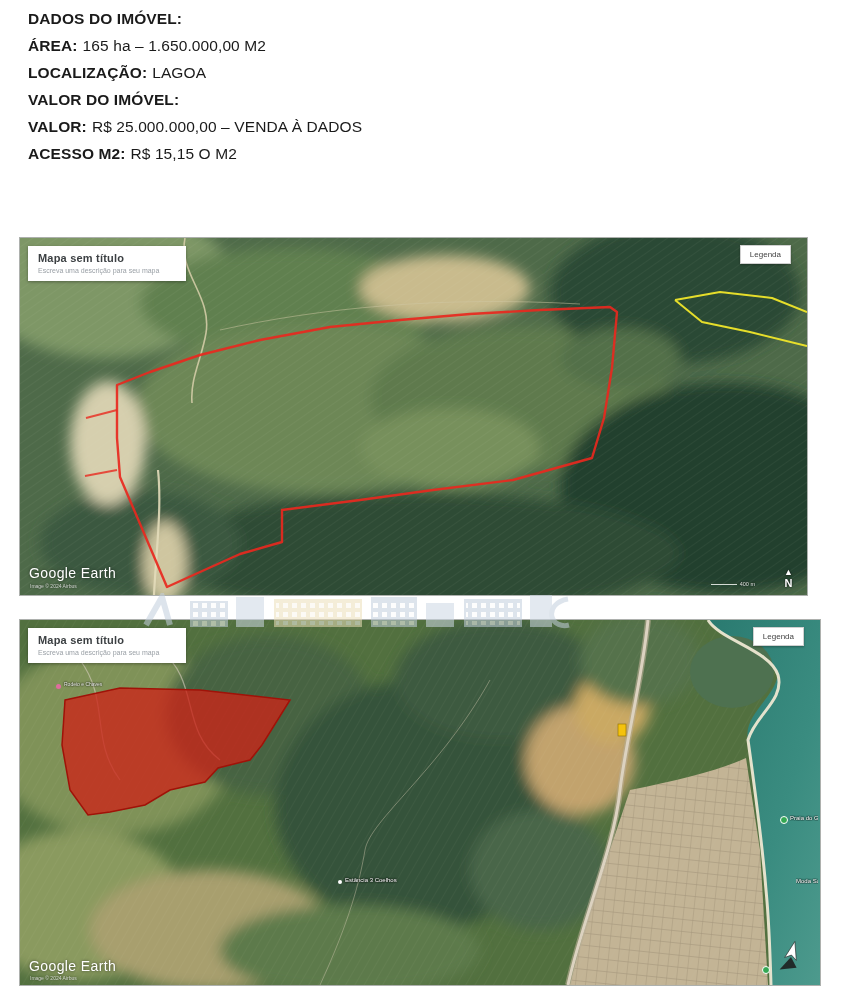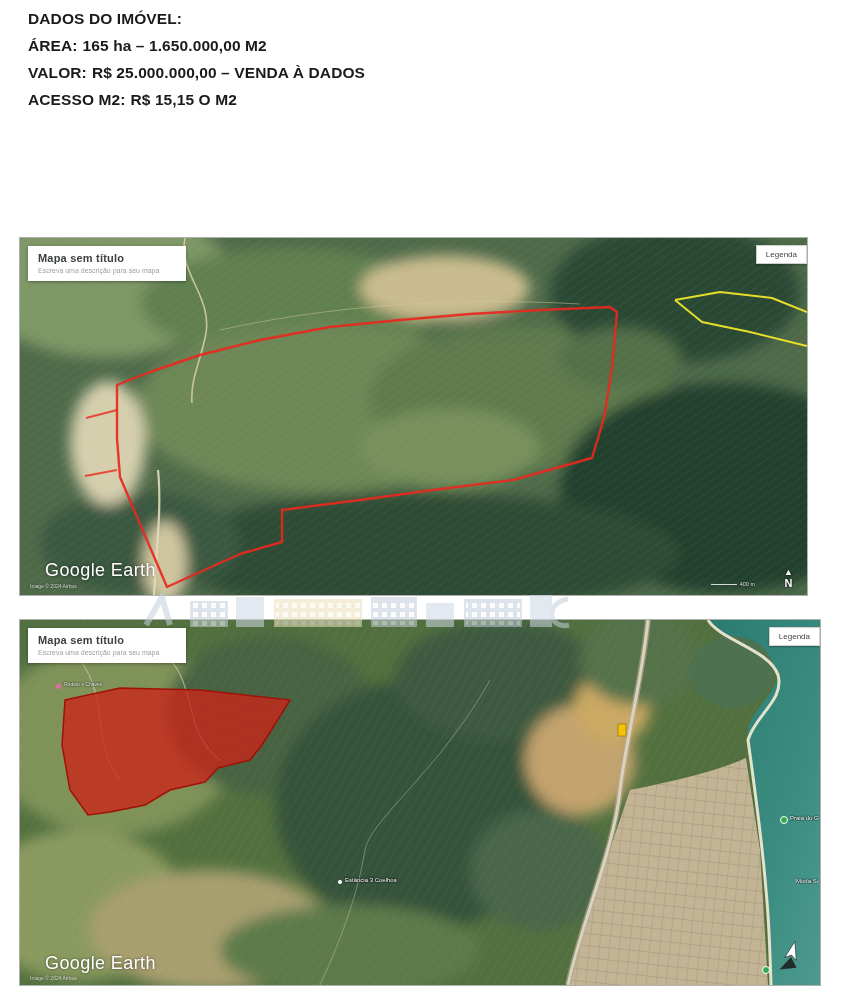--- a/index.html
+++ b/index.html
@@ -2,38 +2,38 @@
 <html><head>
 <meta charset="utf-8">
 <style>
   html,body{margin:0;padding:0;background:#fff;}
   .page{position:relative;width:833px;height:1007px;background:#ffffff;overflow:hidden;
         font-family:"Liberation Sans",sans-serif;color:#1a1a1a;}
 
   
   .prop-text{position:absolute;left:28px;top:5px;}
   .line{font-size:15.5px;line-height:27px;font-weight:700;white-space:nowrap;letter-spacing:.1px;}
-  .line .val{font-weight:700;margin-left:5px;}
+  .line .val{font-weight:400;margin-left:5px;}
 
   
   .map{position:absolute;overflow:hidden;background:#4e6a49;outline:1px solid rgba(20,30,20,.35);}
   .map1{left:20px;top:238px;width:787px;height:357px;}
   .map2{left:20px;top:620px;width:800px;height:365px;}
   .map svg.terrain{position:absolute;left:0;top:0;width:100%;height:100%;display:block;}
 
   .map-card{position:absolute;left:8px;top:8px;background:#fff;padding:6px 10px 7px 10px;
             box-shadow:0 1px 3px rgba(0,0,0,.35);min-width:138px;}
   .map-card .t{font-size:11px;font-weight:700;color:#3c4043;letter-spacing:.2px;}
   .map-card .s{font-size:7px;color:#9aa0a6;margin-top:3px;}
 
-  .legend-btn{position:absolute;top:7px;right:0;background:#fff;border:1px solid #d0d0d0;
+  .legend-btn{position:absolute;top:7px;right:16px;background:#fff;border:1px solid #d0d0d0;
               font-size:8px;color:#444;padding:4px 9px;box-shadow:0 1px 2px rgba(0,0,0,.3);}
 
-  .ge-wm{position:absolute;left:9px;font-size:18px;color:#fff;letter-spacing:.4px;
-         text-shadow:0 0 3px rgba(0,0,0,.6);font-weight:500;margin-left:16px;}
+  .ge-wm{position:absolute;left:9px;font-size:14px;color:#fff;letter-spacing:.4px;
+         text-shadow:0 0 3px rgba(0,0,0,.6);font-weight:500;}
   .ge-attr{position:absolute;left:10px;font-size:5px;color:rgba(255,255,255,.75);
            text-shadow:0 0 2px rgba(0,0,0,.6);}
   .map1 .ge-wm{bottom:14px;} .map1 .ge-attr{bottom:6px;}
   .map2 .ge-wm{bottom:11px;} .map2 .ge-attr{bottom:4px;}
 
   .north{position:absolute;text-align:center;color:#fff;}
   .map1 .north{right:14px;bottom:6px;}
   .north .tri{display:block;font-size:9px;line-height:9px;text-shadow:0 0 2px #000;}
   .north .n{display:block;font-size:11px;font-weight:700;line-height:12px;text-shadow:0 0 2px #000;}
   .map2 .north-svg{position:absolute;right:16px;bottom:10px;}
@@ -52,20 +52,22 @@
             opacity:.55;pointer-events:none;}
 </style>
 </head>
 <body>
 
 <div class="page">
 
   <div class="prop-text">
     <div class="line"><span class="lbl">DADOS DO IMÓVEL:</span><span class="val"></span></div>
     <div class="line"><span class="lbl">ÁREA:</span><span class="val">165 ha – 1.650.000,00 M2</span></div>
+    <div class="line"><span class="lbl">LOCALIZAÇÃO:</span><span class="val">LAGOA</span></div>
+    <div class="line"><span class="lbl">VALOR DO IMÓVEL:</span><span class="val"></span></div>
     <div class="line"><span class="lbl">VALOR:</span><span class="val">R$ 25.000.000,00 – VENDA À DADOS</span></div>
     <div class="line"><span class="lbl">ACESSO M2:</span><span class="val">R$ 15,15 O M2</span></div>
   </div>
 
   <div class="map map1">
     <svg class="terrain" viewBox="0 0 787 357" preserveAspectRatio="none">
       <defs>
         <filter id="b1" x="-30%" y="-30%" width="160%" height="160%">
             <feGaussianBlur stdDeviation="7"></feGaussianBlur>
           </filter>

